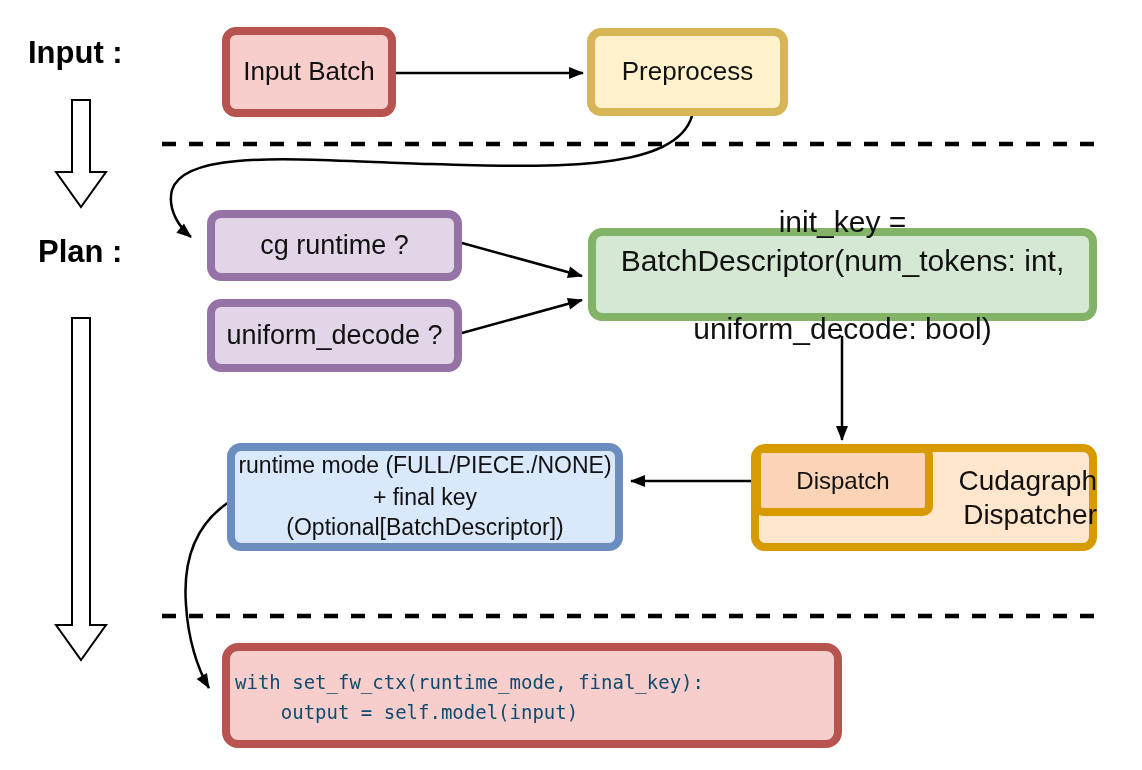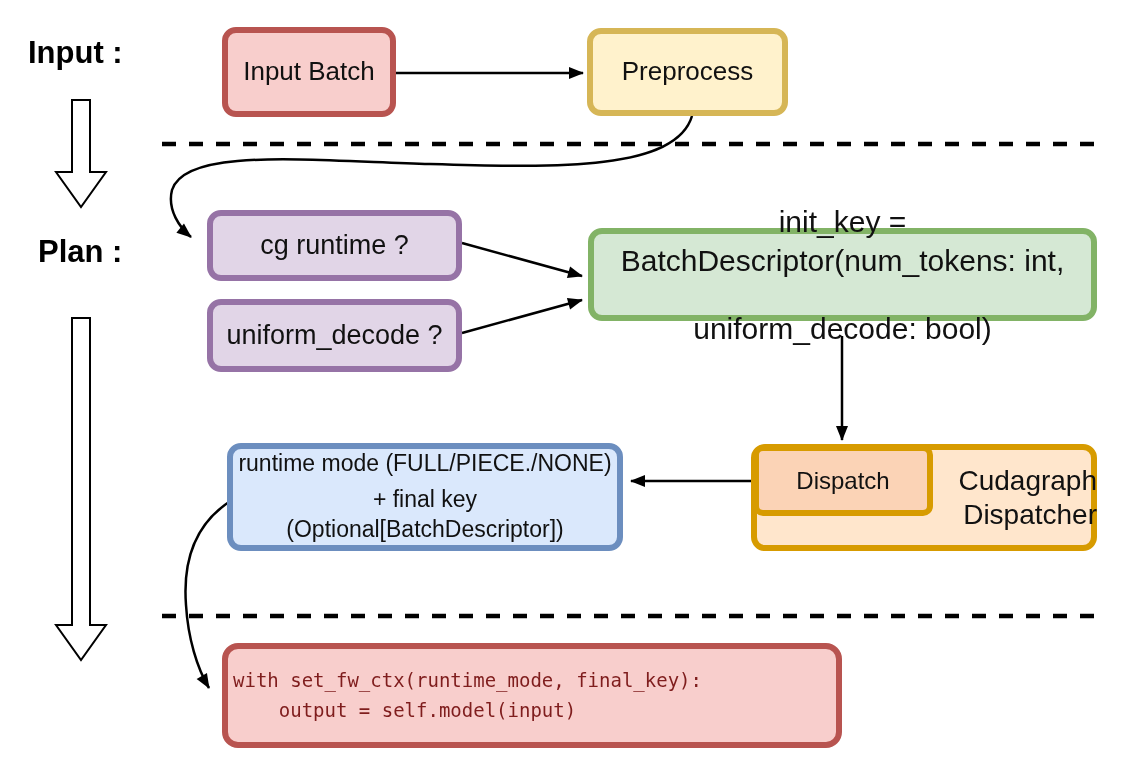--- a/index.html
+++ b/index.html
@@ -6,39 +6,39 @@
   .stage{
     position:relative;width:1142px;height:770px;background:#ffffff;overflow:hidden;
     font-family:"Liberation Sans", sans-serif;color:#111;
   }
   .overlay{position:absolute;left:0;top:0;width:1142px;height:770px;}
   .section-label{
     position:absolute;font-weight:700;font-size:31px;color:#000;
     white-space:nowrap;line-height:1;
   }
   .node{
-    position:absolute;box-sizing:border-box;border-radius:14px;border:6px solid #701a75;
+    position:absolute;box-sizing:border-box;border-radius:14px;border:8px solid #701a75;
     display:flex;flex-direction:column;align-items:center;justify-content:center;
     text-align:center;line-height:1.3;
   }
   .node-red   {background:#f8cecc;border-color:#b85450;}
   .node-yellow{background:#fff2cc;border-color:#d6b656;}
   .node-purple{background:#e1d5e7;border-color:#9673a6;}
   .node-green {background:#d5e8d4;border-color:#82b366;}
   .node-blue  {background:#dae8fc;border-color:#6c8ebf;}
   .node-orange{background:#ffe6cc;border-color:#d79b00;}
   .node-orange-inner{background:#fbd3b6;border-color:#d79b00;border-radius:10px;}
   .dispatcher-label{
     position:absolute;display:flex;flex-direction:column;align-items:flex-end;justify-content:center;
     text-align:center;font-size:28px;line-height:1.2;
   }
   .code-box{
     align-items:flex-start;justify-content:flex-start;
     font-family:"DejaVu Sans Mono","Liberation Mono",monospace;
-    font-size:19px;color:#7f1d1d;text-align:left;border-radius:16px;
+    font-size:19px;color:#0c4a6e;text-align:left;border-radius:16px;
     padding:16px 4px 0 5px;line-height:30px;
   }
   .code-box span{display:block;white-space:pre;}
 </style>
 </head>
 <body>
 
 <div class="stage">
 
   <svg class="overlay" viewBox="0 0 1142 770" xmlns="http://www.w3.org/2000/svg">

